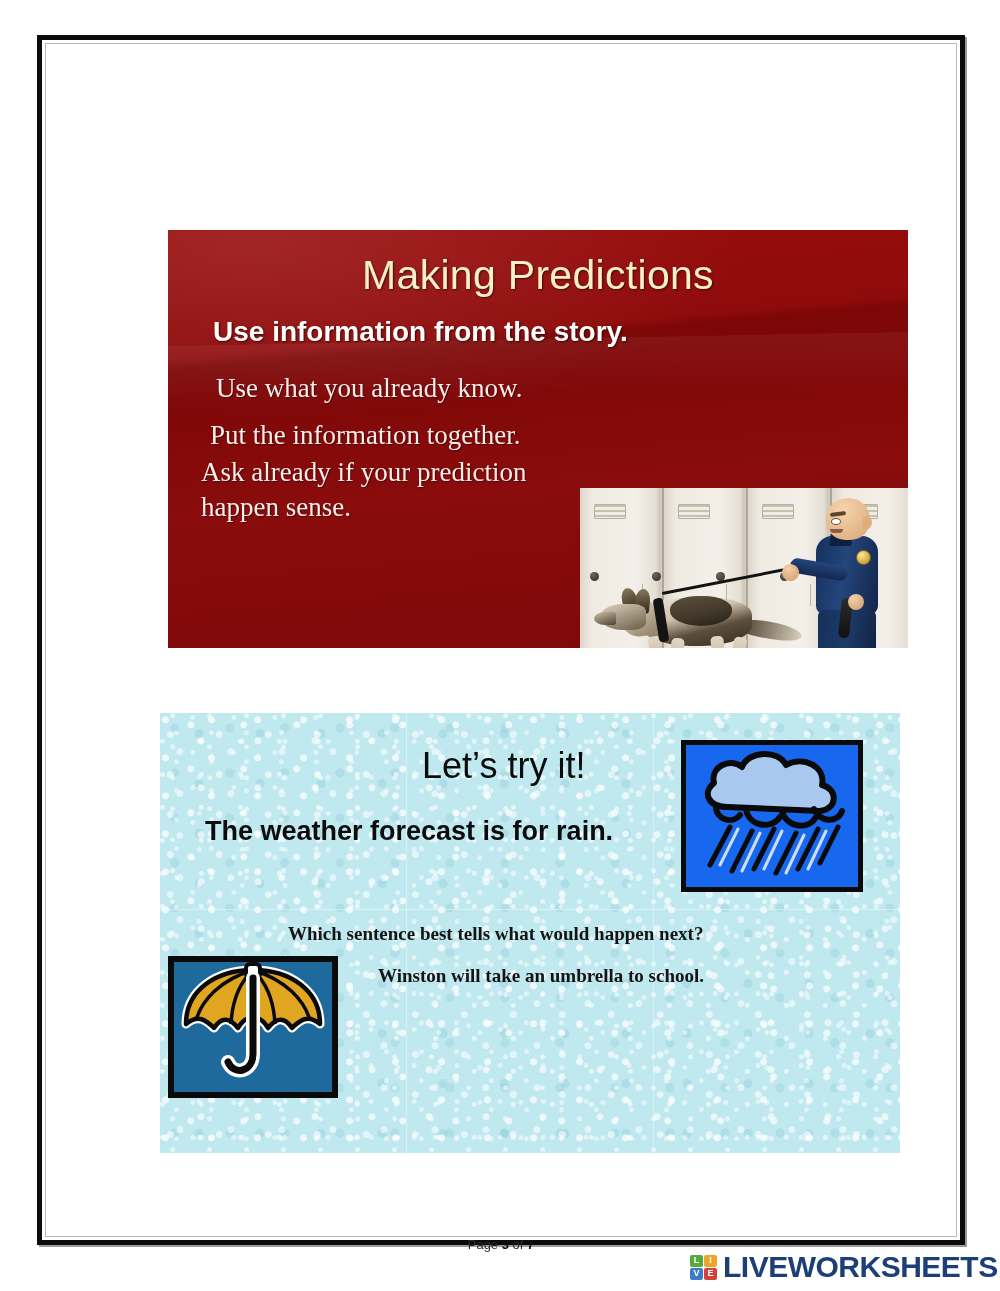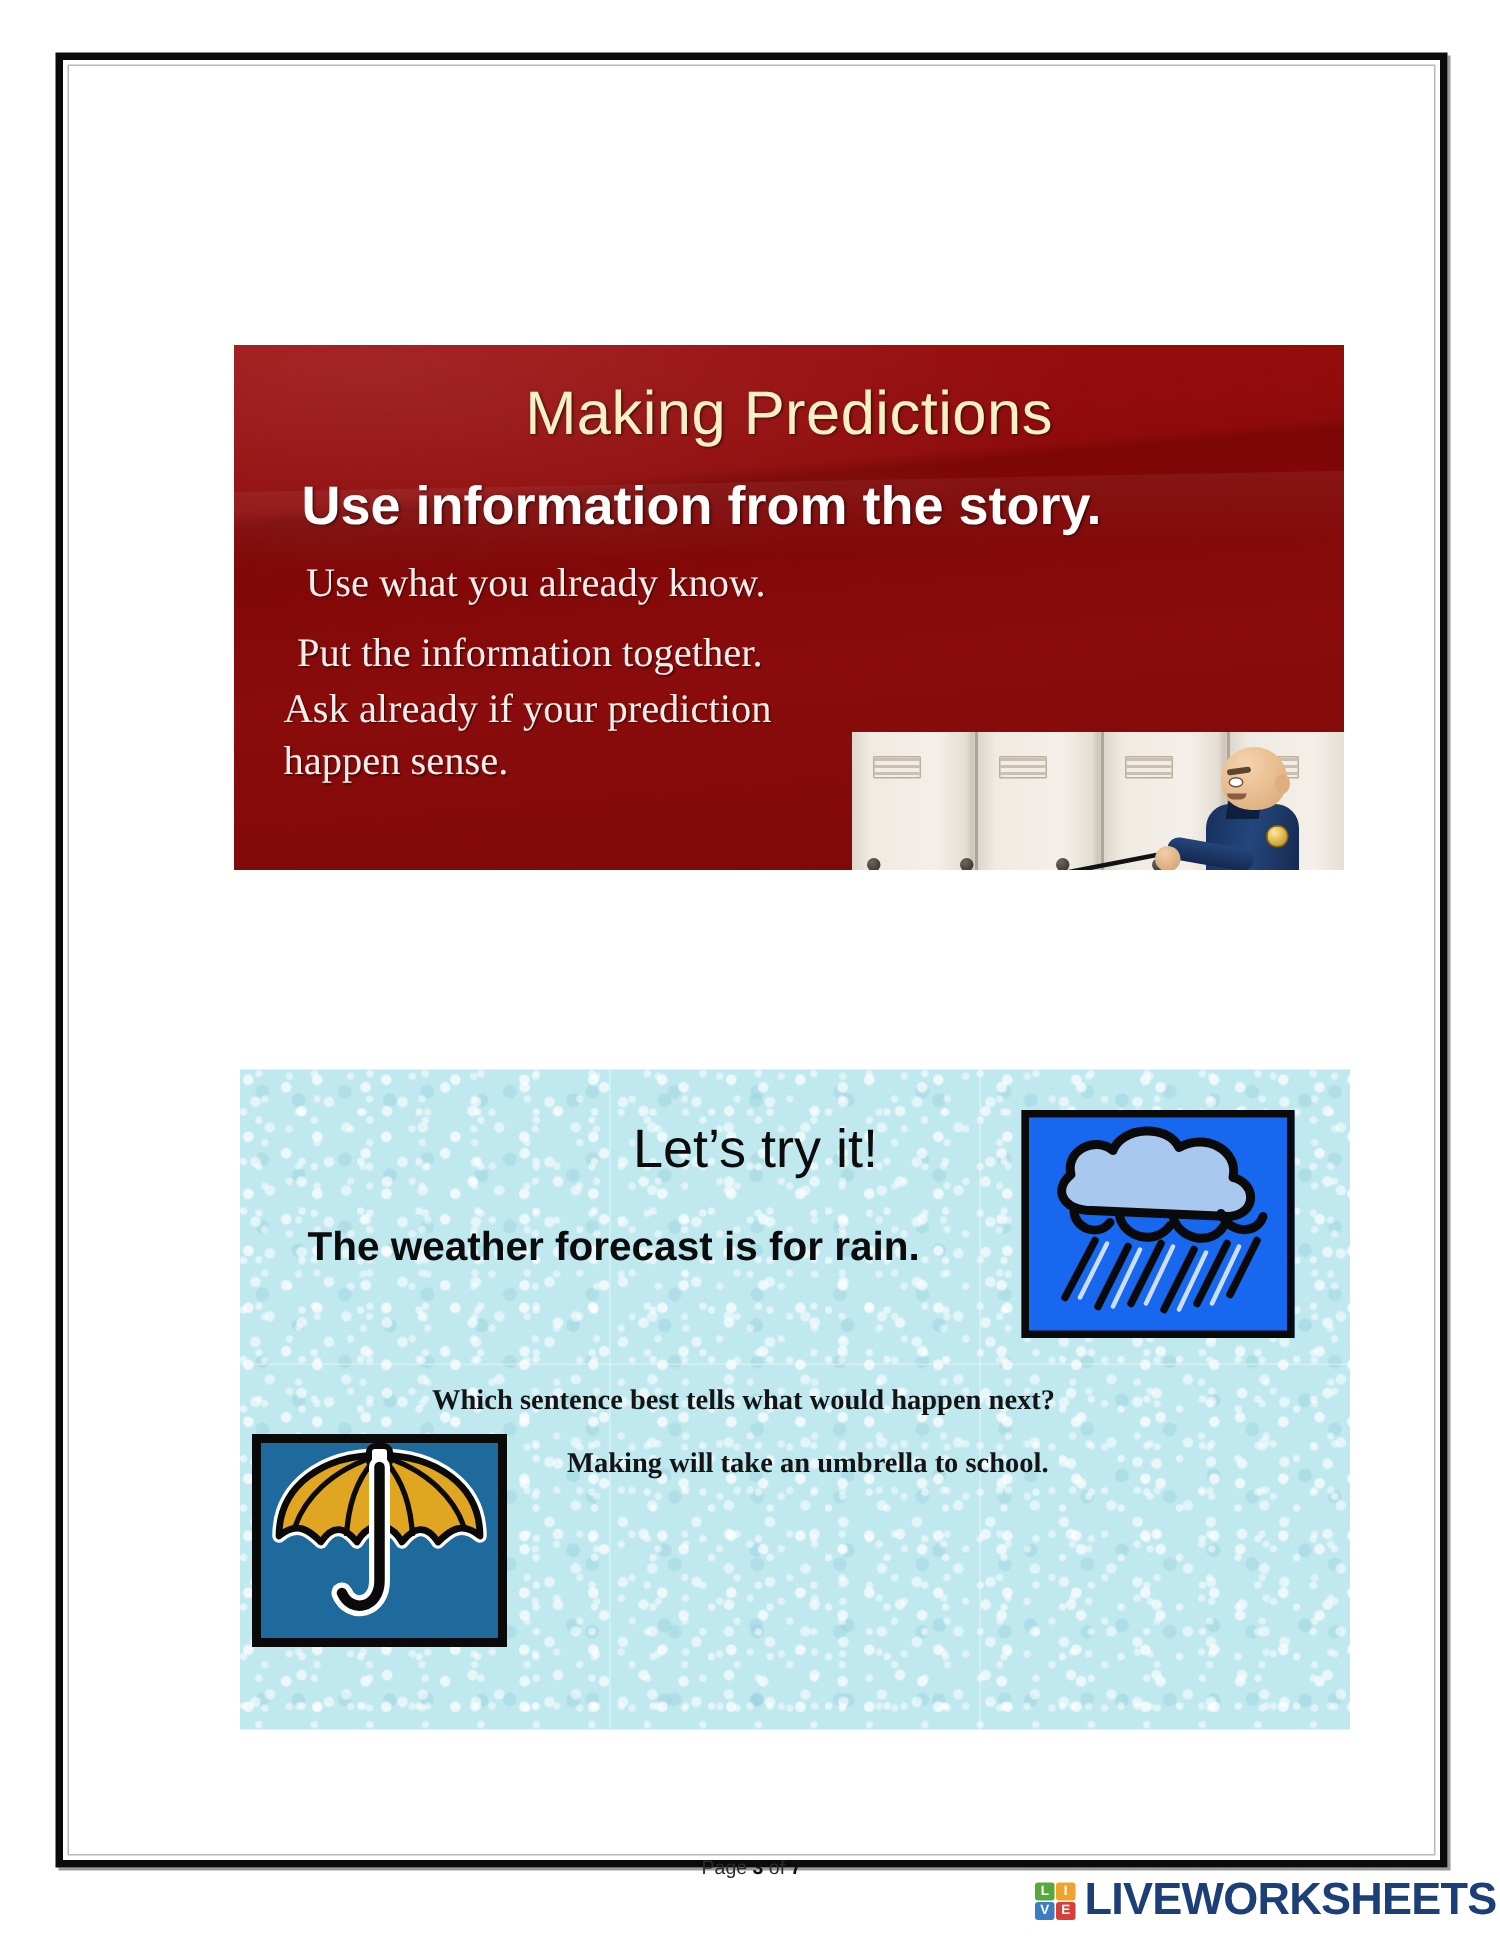--- a/index.html
+++ b/index.html
@@ -33,24 +33,24 @@
     top: 3px;
     right: 3px;
     bottom: 3px;
     border: 1px solid #b9b9b9;
     pointer-events: none;
   }
 
   
   #slide-predictions {
     position: absolute;
-    left: 114px;
+    left: 126px;
     top: 190px;
     width: 740px;
-    height: 350px;
+    height: 418px;
     background:
       radial-gradient(ellipse 120% 75% at 12% 4%, rgba(255,255,255,0.10) 0%, rgba(255,255,255,0.0) 55%),
       linear-gradient(175deg, #9a0d0d 0%, #8f0b0b 27%, #7d0606 29%, #8a0c0c 60%, #7e0808 100%);
     overflow: hidden;
     box-sizing: border-box;
   }
   
   #slide-swoosh {
     position: absolute;
     left: -4%;
@@ -69,21 +69,21 @@
     text-align: center;
     font-size: 41px;
     color: #f6efc8;
     letter-spacing: 0.3px;
     text-shadow: 1px 1px 2px rgba(0,0,0,0.55);
   }
   #predictions-lead {
     position: absolute;
     left: 45px;
     top: 86px;
-    font-size: 36px;
+    font-size: 28px;
     font-weight: bold;
     color: #fdfdfb;
     text-shadow: 1px 1px 2px rgba(0,0,0,0.6);
   }
   .pred-serif {
     position: absolute;
     font-family: "Liberation Serif", serif;
     font-size: 27px;
     color: #f7eeea;
     text-shadow: 1px 1px 1px rgba(0,0,0,0.45);
@@ -495,21 +495,21 @@
     <div class="tile-seam-v" style="left:246px"></div>
     <div class="tile-seam-v" style="left:493px"></div>
     <div class="tile-seam-h" style="top:196px"></div>
 
     <div id="tryit-title">Let’s try it!</div>
 
     <div id="tryit-statement">The weather forecast is for rain.</div>
 
     <div class="tryit-serif" id="tryit-question">Which sentence best tells what would happen next?</div>
 
-    <div class="tryit-serif" id="tryit-option-1">Making will take an umbrella to school.</div>
+    <div class="tryit-serif" id="tryit-option-1">Winston will take an umbrella to school.</div>
 
 
     <div id="raincloud-clipart">
       <svg viewBox="0 0 172 142" width="100%" height="100%" preserveAspectRatio="none">
         <g stroke="#0a0a0a" stroke-width="6" stroke-linejoin="round" stroke-linecap="round">
           <path d="M42 62 C22 62 16 48 28 38 C24 22 44 12 56 22 C62 6 92 4 100 20
                    C118 10 140 22 136 40 C152 44 152 64 134 66 Z" fill="#a8c8f0"></path>
           <path d="M30 62 C30 74 46 80 54 70" fill="none"></path>
           <path d="M60 64 C62 80 84 86 94 72" fill="none"></path>
           <path d="M96 66 C100 82 122 86 130 72" fill="none"></path>

